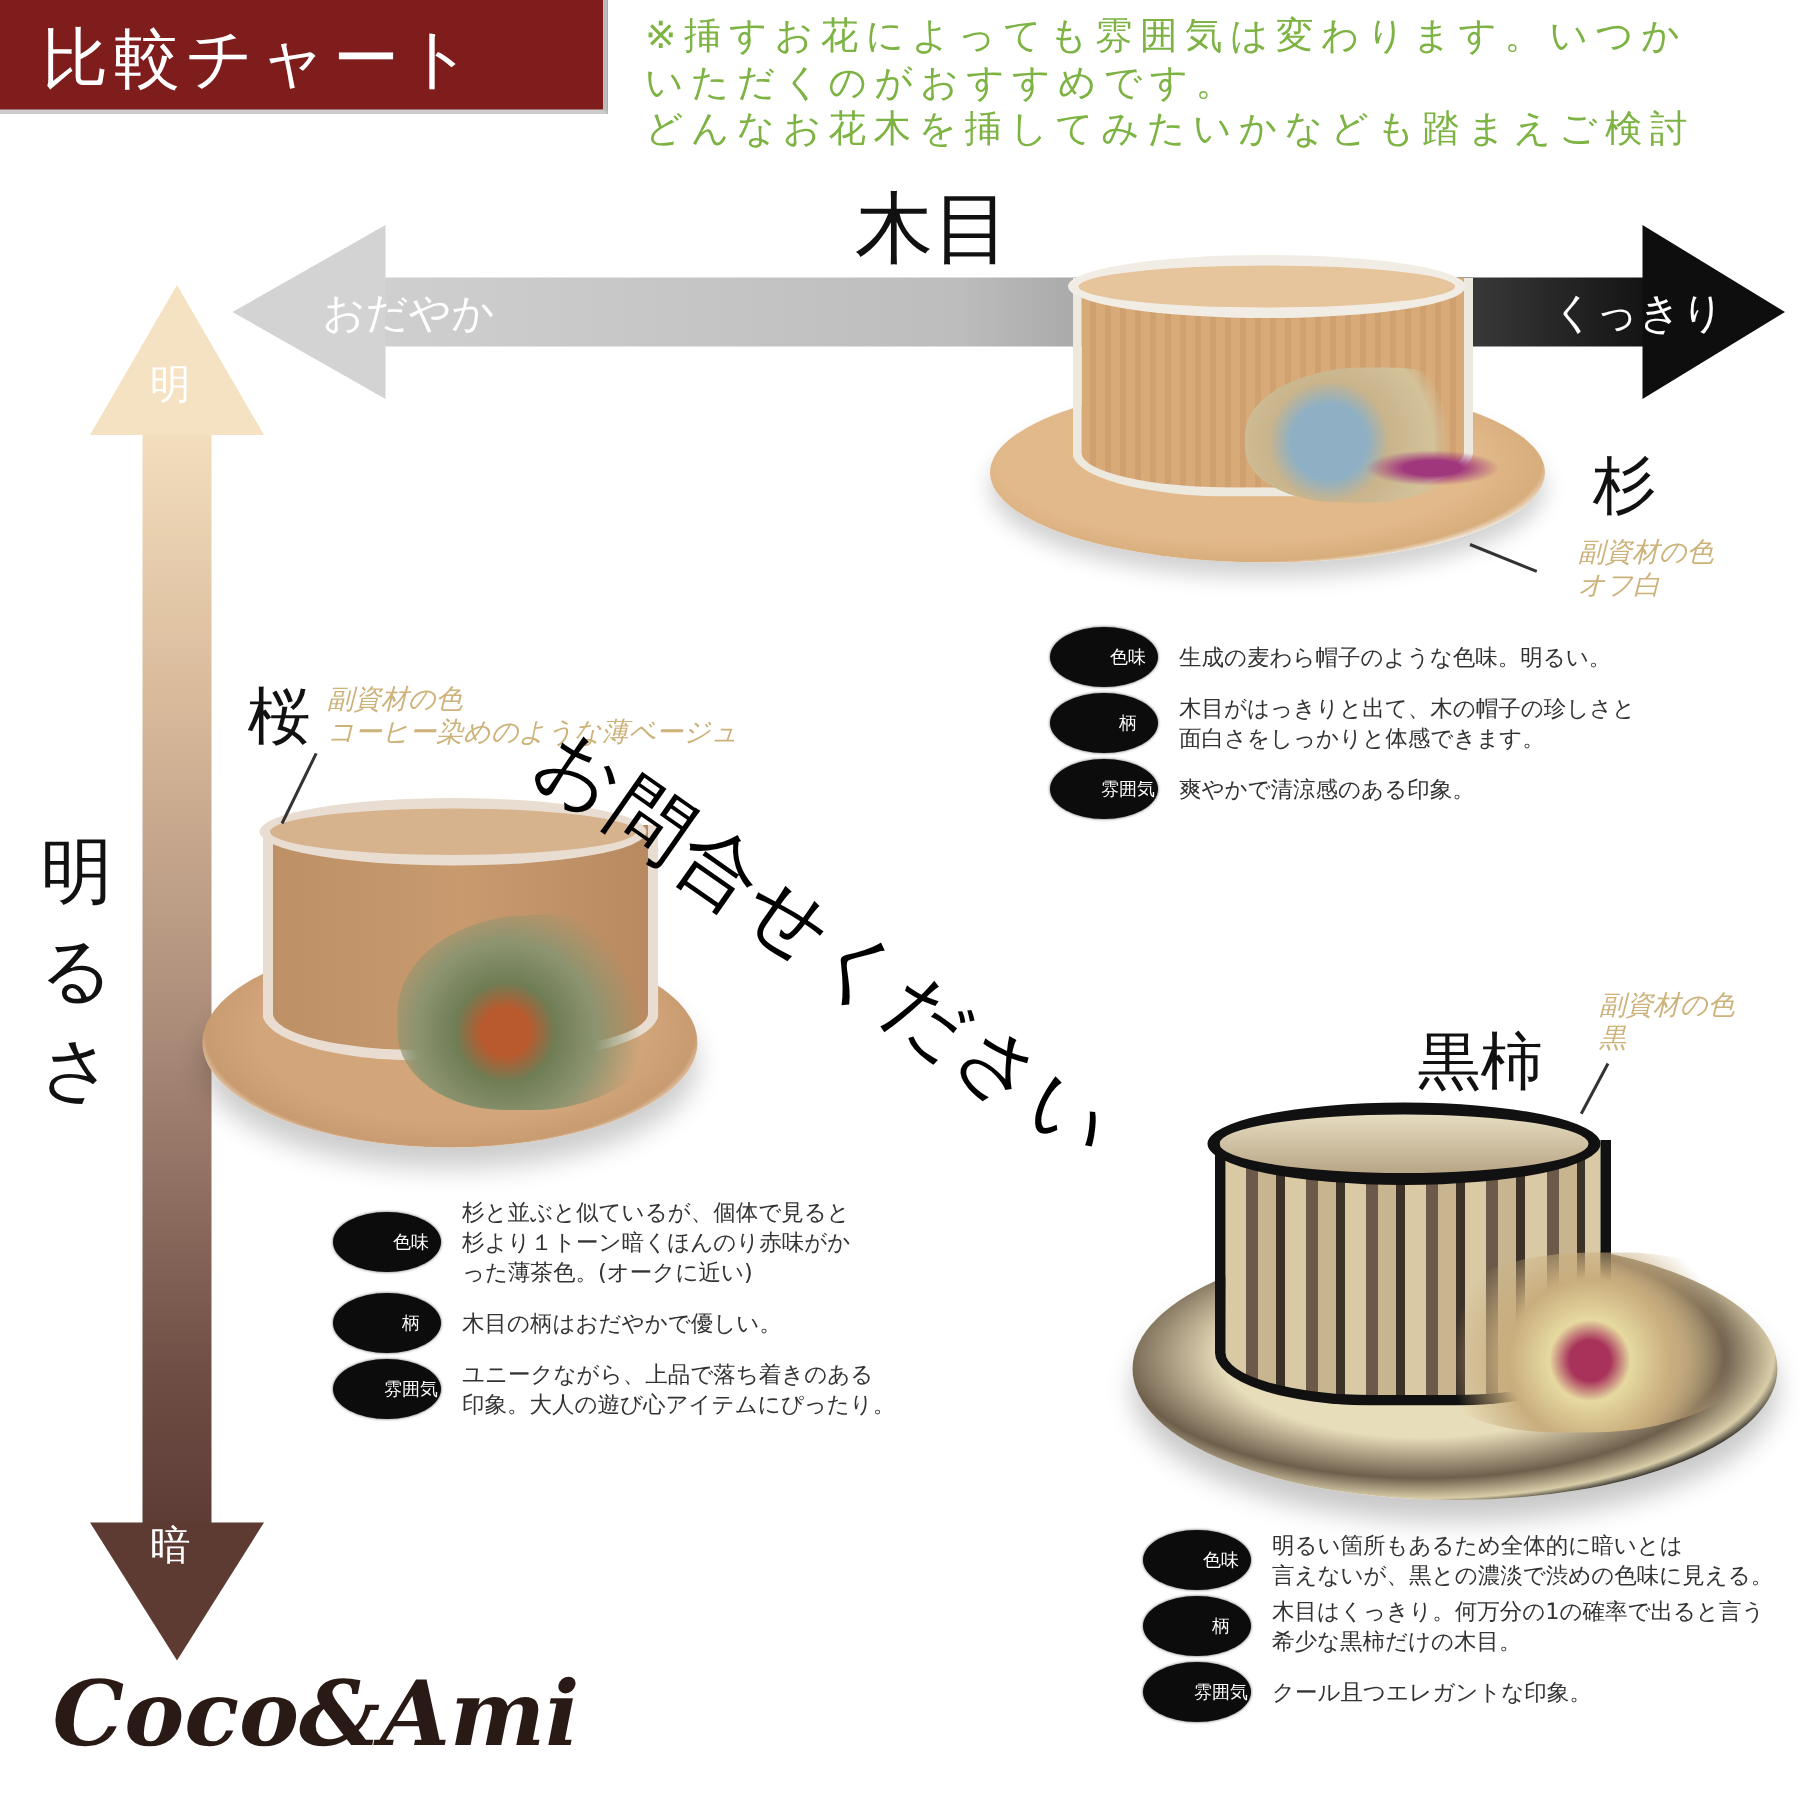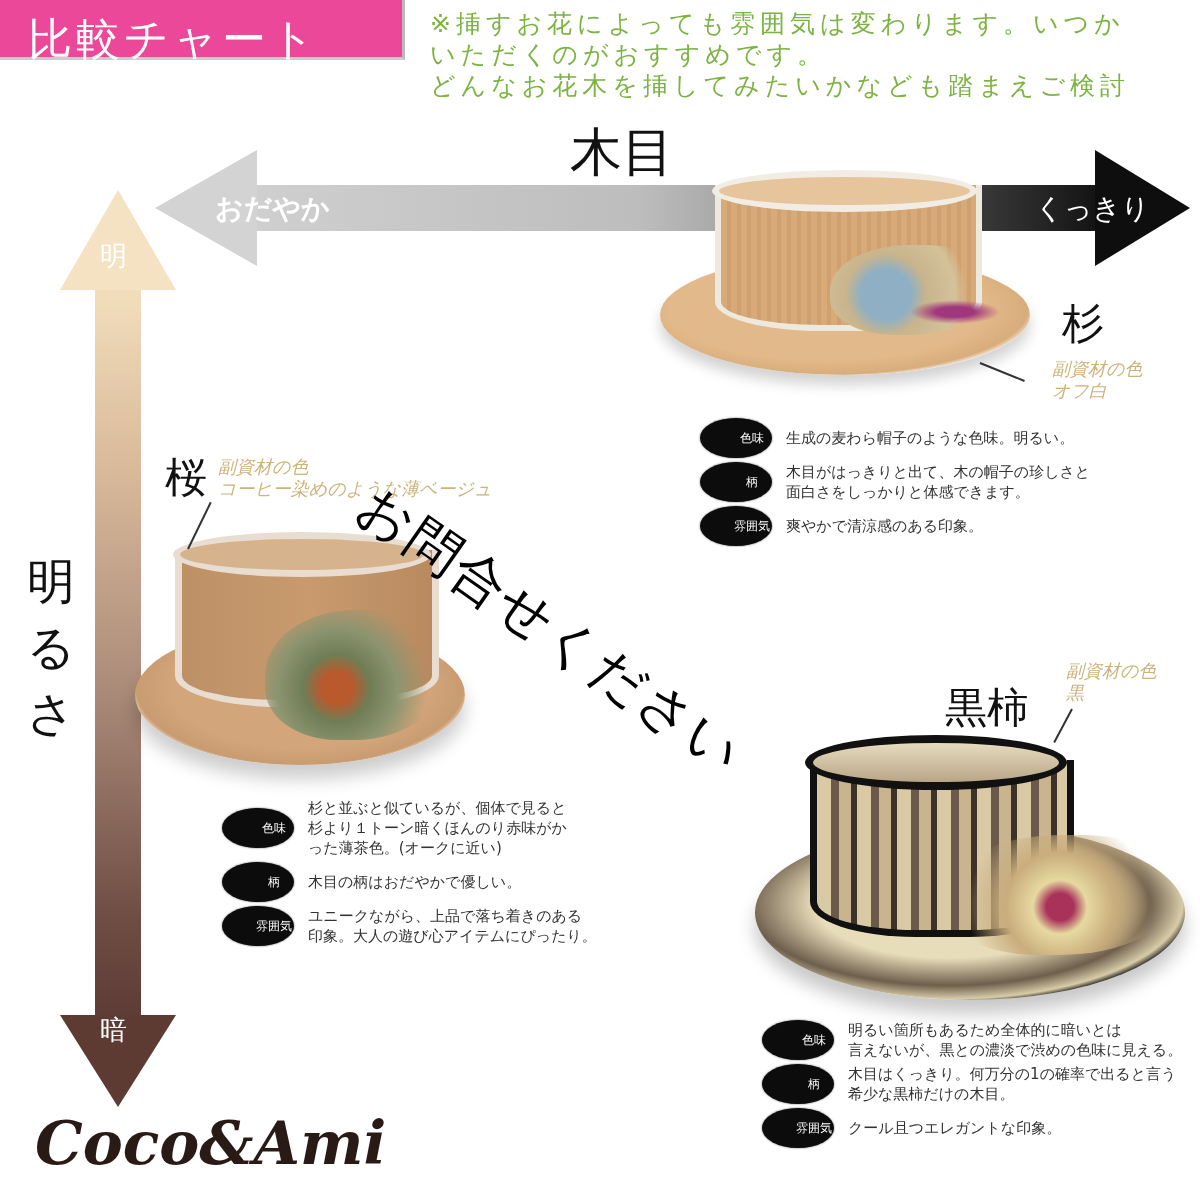--- a/index.html
+++ b/index.html
@@ -1,33 +1,33 @@
 <!DOCTYPE html>
 <html><head>
 <meta charset="utf-8">
 <style>
   html, body { margin:0; padding:0; }
   body { width:1200px; height:1200px; position:relative; background:#ffffff; overflow:hidden;
          font-family: "DejaVu Sans", "Liberation Sans", sans-serif; color:#222; }
   .abs { position:absolute; }
 
   
-  .title-box { left:0; top:0; width:405px; height:60px; background:#ec4899; border-right:3px solid #bbb; border-bottom:3px solid #ccc; box-sizing:border-box; }
+  .title-box { left:0; top:0; width:405px; height:76px; background:#7f1d1d; border-right:3px solid #bbb; border-bottom:3px solid #ccc; box-sizing:border-box; }
   .title-text { left:28px; top:10px; font-family:"DejaVu Serif","Liberation Serif",serif; font-size:44px; color:#fff; letter-spacing:4px; white-space:nowrap; }
 
   .note { left:430px; top:8px; width:760px; font-size:25px; line-height:31px; color:#7cb342; letter-spacing:5px; }
   .note div { white-space:nowrap; }
 
   
   .axis-x-title { left:570px; top:118px; font-size:52px; color:#111;text-align:center; }
   .hbar { left:255px; top:185px; width:850px; height:46px;
           background:linear-gradient(to right,#cfcfcf 0%,#bdbdbd 45%,#8a8a8a 70%,#3a3a3a 85%,#111 100%); }
   .h-left-head { left:155px; top:150px; width:0; height:0; border-top:58px solid transparent; border-bottom:58px solid transparent; border-right:102px solid #d3d3d3; }
   .h-right-head { left:1095px; top:150px; width:0; height:0; border-top:58px solid transparent; border-bottom:58px solid transparent; border-left:95px solid #0e0e0e; }
-  .h-left-label { left:215px; top:190px; font-size:28px; color:#fff; white-space:nowrap;font-weight:bold; }
+  .h-left-label { left:215px; top:190px; font-size:28px; color:#fff; white-space:nowrap; }
   .h-right-label { left:1035px; top:190px; font-size:28px; color:#fff; white-space:nowrap; }
 
   
   .vbar { left:95px; top:285px; width:46px; height:745px;
           background:linear-gradient(to bottom,#f3dfbd 0%,#d8b99a 25%,#a98a78 55%,#6e4d44 85%,#5a3a34 100%); }
   .v-top-head { left:60px; top:190px; width:0; height:0; border-left:58px solid transparent; border-right:58px solid transparent; border-bottom:100px solid #f4e2c2; }
   .v-bot-head { left:60px; top:1015px; width:0; height:0; border-left:58px solid transparent; border-right:58px solid transparent; border-top:92px solid #5d3b33; }
   .v-top-label { left:100px; top:238px; font-size:27px; color:#fff; }
   .v-bot-label { left:100px; top:1012px; font-size:27px; color:#fff; }
   .axis-y-title { left:26px; top:548px; width:50px; font-size:48px; line-height:66px; color:#111; text-align:center; }

